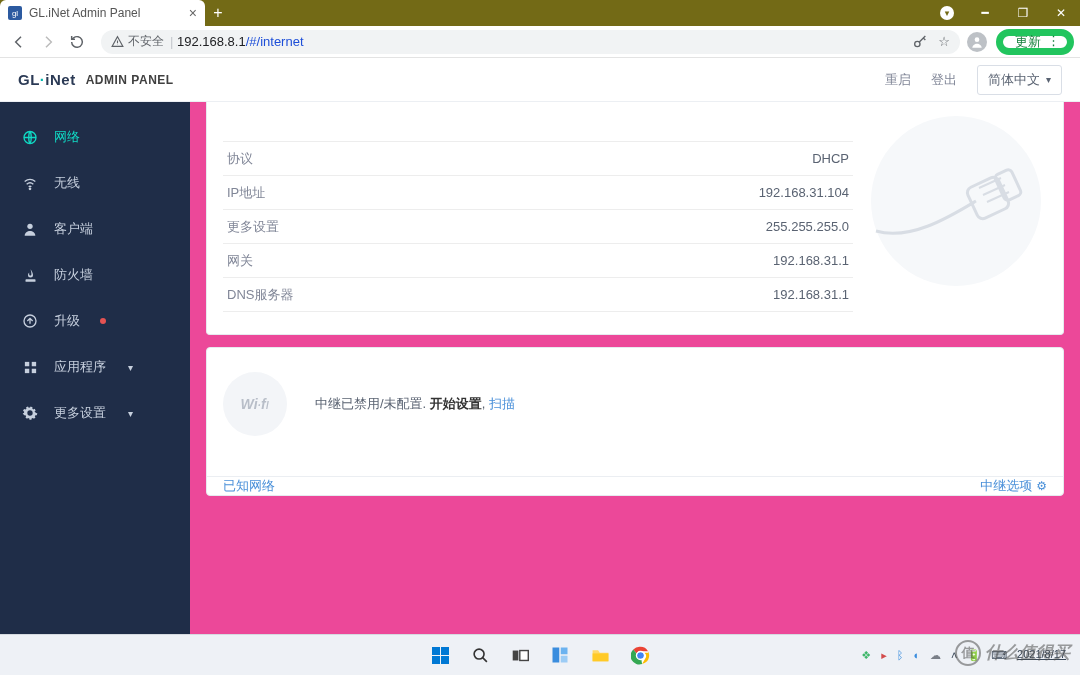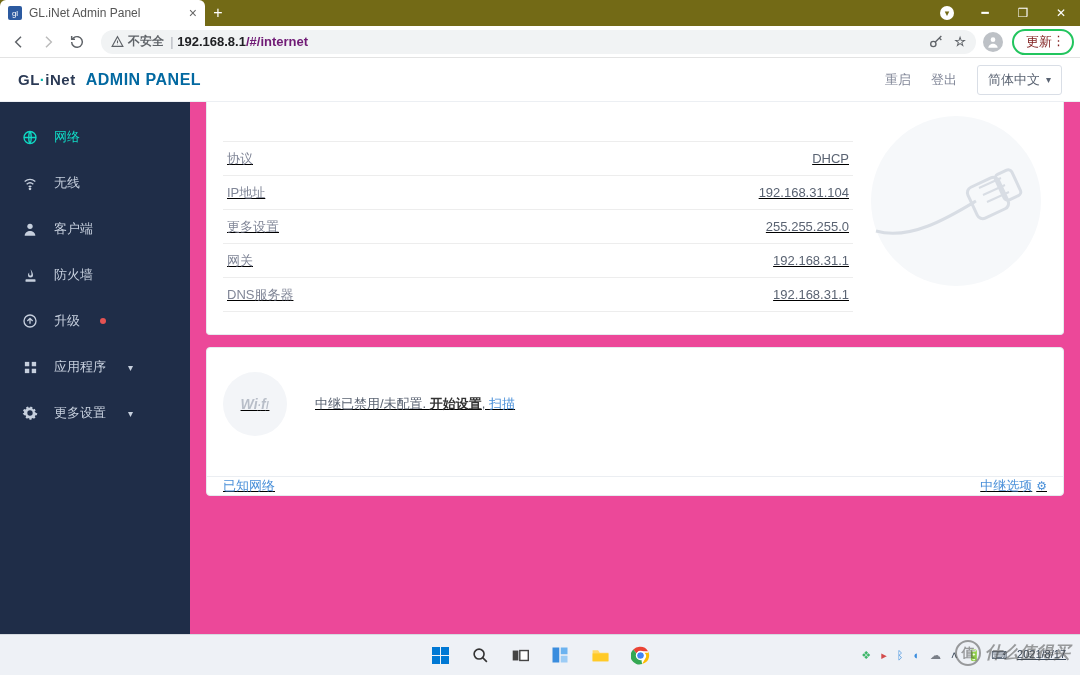--- a/index.html
+++ b/index.html
@@ -12,49 +12,49 @@
 .tab-close { margin-left: auto; color: #666; font-size: 14px; cursor: pointer; }
 .newtab { width: 26px; display: flex; align-items: center; justify-content: center; color: #fff; font-size: 16px; cursor: pointer; }
 .win-controls { margin-left: auto; display: flex; align-items: center; }
 .win-btn { width: 38px; height: 26px; display: flex; align-items: center; justify-content: center; color: #fff; font-size: 12px; cursor: pointer; }
 .circle-down { width: 14px; height: 14px; border-radius: 50%; background: #fff; color: #736a16; display: inline-flex; align-items: center; justify-content: center; font-size: 9px; }
 
 
 .urlbar { height: 32px; background: #fff; border-bottom: 1px solid #e3e3e3; display: flex; align-items: center; padding: 0 6px; gap: 3px; }
 .nav-btn { width: 26px; height: 26px; display: flex; align-items: center; justify-content: center; color: #5f6368; border-radius: 50%; cursor: pointer; }
 .nav-btn.disabled { color: #bbb; }
-.url-field { flex: 1; height: 24px; background: #f1f3f4; border-radius: 12px; display: flex; align-items: center; padding: 0 10px; font-size: 13px; color: #202124; margin: 0 4px 0 8px; font-weight: bold; }
+.url-field { flex: 1; height: 24px; background: #f1f3f4; border-radius: 12px; display: flex; align-items: center; padding: 0 10px; font-size: 13px; color: #202124; margin: 0 4px 0 8px; }
 .url-warn { display: flex; align-items: center; color: #5f6368; font-size: 12px; margin-right: 6px; gap: 4px; }
 .url-text { color: #202124; }
-.url-path { color: #701a75; }
+.url-path { color: #1d4ed8; }
 .url-right { margin-left: auto; display: flex; gap: 10px; align-items: center; color: #5f6368; }
-.update-btn { border: 2px solid #22c55e; color: #7f1d1d; border-radius: 14px; height: 26px; padding: 0 8px 0 12px; display: flex; align-items: center; font-size: 13px; cursor: pointer; margin-left: 6px; }
+.update-btn { border: 7px solid #22c55e; color: #15803d; border-radius: 14px; height: 26px; padding: 0 8px 0 12px; display: flex; align-items: center; gap: 6px; font-size: 13px; cursor: pointer; margin-left: 6px; }
 .update-dots { line-height: 0.5; letter-spacing: -1px; }
 .avatar { width: 20px; height: 20px; border-radius: 50%; background: #bdc1c6; display: flex; align-items: center; justify-content: center; color: #fff; font-size: 12px; }
 
 
 .page-header { height: 44px; border-bottom: 1px solid #eceff3; display: flex; align-items: center; padding: 0 18px; background: #fff; }
 .brand { font-weight: 700; font-size: 15px; color: #2b3a55; letter-spacing: .5px; }
 .brand .dot { color: #00b5ad; }
-.panel-label { color: #0369a1; font-size: 16px; font-weight: 600; margin-left: 10px; letter-spacing: .5px; }
+.panel-label { color: #404040; font-size: 12px; font-weight: 600; margin-left: 10px; letter-spacing: .5px; }
 .hdr-right { margin-left: auto; display: flex; align-items: center; gap: 20px; }
 .hdr-link { color: #808697; font-size: 13px; cursor: pointer; }
 .lang-btn { border: 1px solid #d9dee6; border-radius: 3px; padding: 5px 10px; color: #5a6372; font-size: 13px; display: flex; align-items: center; gap: 6px; cursor: pointer; }
 
 
 .page-body { display: flex; height: 532px; background: #ec4899; }
 .sidebar { width: 190px; background: #1f2d48; padding-top: 12px; flex-shrink: 0; }
 .side-item { height: 46px; display: flex; align-items: center; padding-left: 22px; color: #c6cfdd; font-size: 13px; gap: 16px; cursor: pointer; }
 .side-item.active { color: #10d9c4; }
 .side-ico { width: 16px; display: flex; align-items: center; justify-content: center; }
 .chev { margin-left: 6px; font-size: 10px; }
 .dot-badge { width: 6px; height: 6px; border-radius: 50%; background: #e55353; margin-left: 4px; }
 
 .content { flex: 1; overflow-y: auto; padding: 0 16px 12px 16px; }
-.card { background: #fff; border: 1px solid #e6eaef; border-radius: 4px; margin-top: 12px; text-decoration: underline; }
+.card { background: #fff; border: 1px solid #e6eaef; border-radius: 4px; margin-top: 12px; }
 .card-body { padding: 14px 16px 22px 16px; display: flex; gap: 18px; }
 .info-table { flex: 1; }
 .info-head { height: 26px; border-bottom: 1px solid #ededed; }
 .info-row { display: flex; justify-content: space-between; align-items: center; height: 34px; border-bottom: 1px solid #ededed; font-size: 13px; color: #5a6372; padding: 0 4px; }
 .info-row .k { color: #808697; }
 .modify-row { display: flex; justify-content: center; margin-top: 18px; }
 .modify-btn { border: 1px solid #d9dee6; border-radius: 20px; padding: 8px 24px; color: #5a6372; font-size: 13px; background: #fff; cursor: pointer; }
 .cable-illus { width: 170px; height: 170px; border-radius: 50%; background: #f6f8fa; display: flex; align-items: center; justify-content: center; margin-right: 6px; }
 
 .card-head { display: flex; align-items: center; gap: 10px; padding: 14px 16px; border-bottom: 1px solid #ebeef2; color: #4b5566; font-size: 15px; font-weight: 600; }

